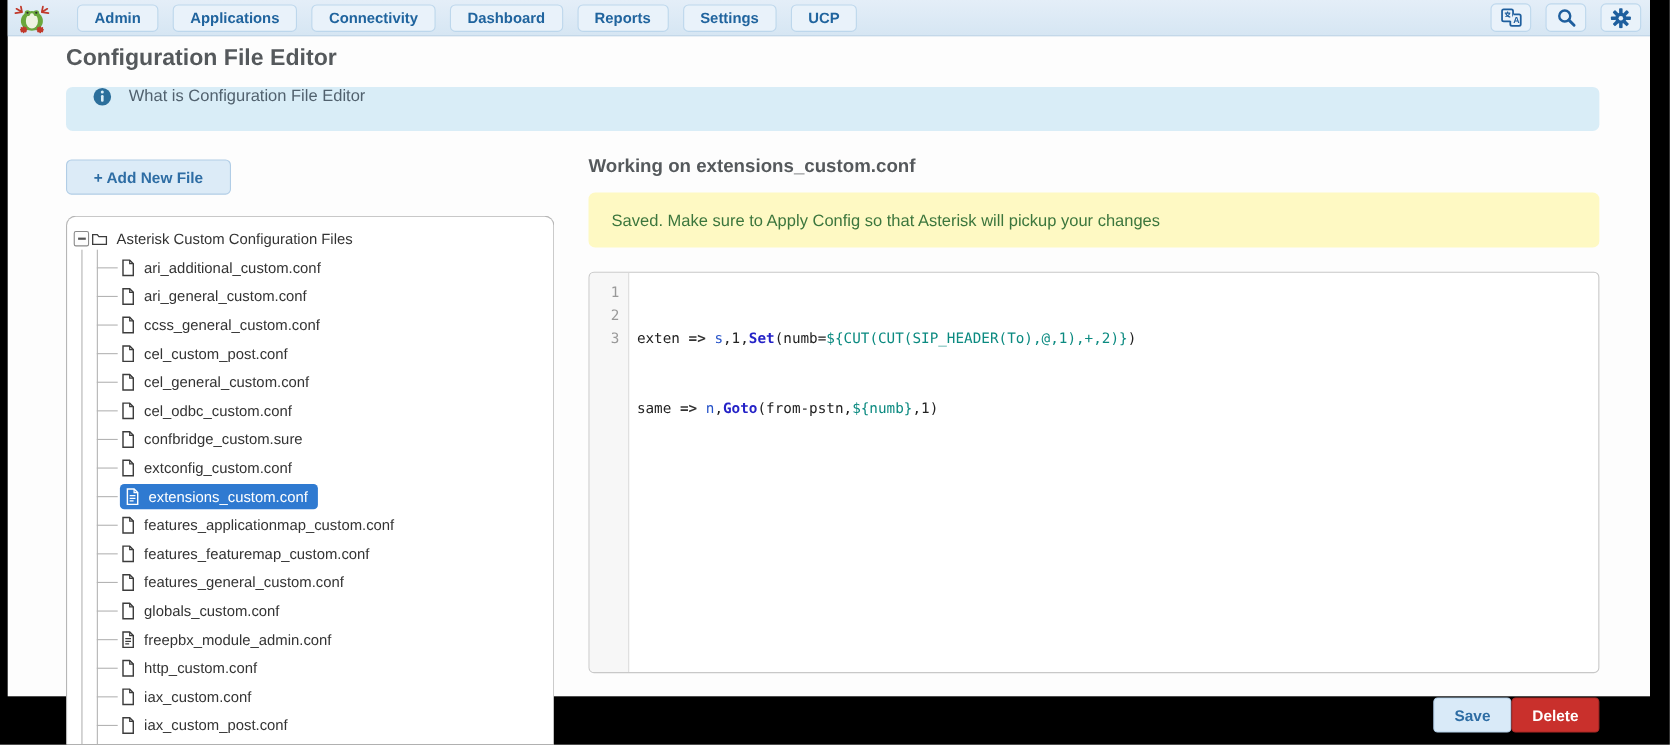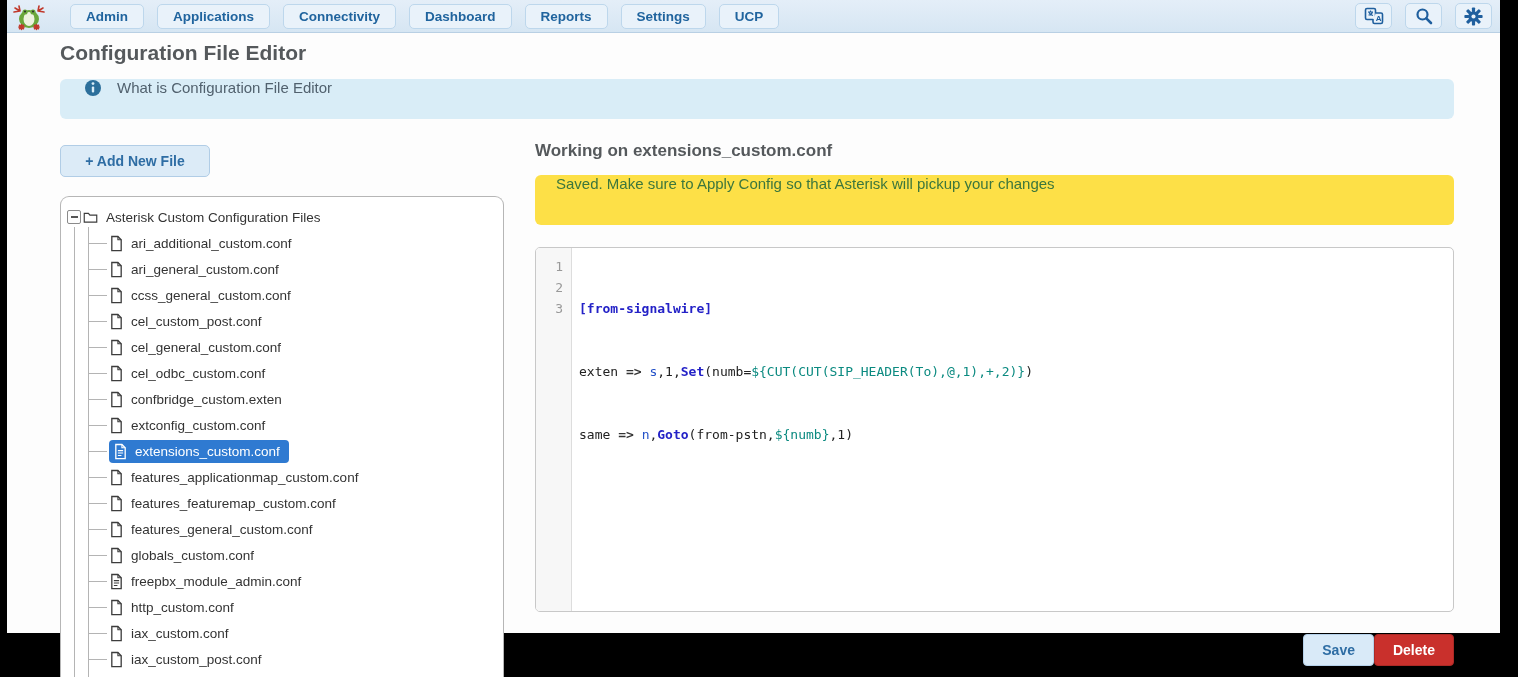--- a/index.html
+++ b/index.html
@@ -71,22 +71,22 @@
   }
   .sel .fi { margin-left:0; color:#fff; }
   .sel .flabel { color:#fff; }
 
   
   .working-title {
     position:absolute; left:528px; top:108px; font-size:17px; font-weight:bold; color:#55595c; margin:0;
   }
   .alert-success {
     position:absolute; left:528px; top:142px; width:919px; height:50px;
-    background:#fde047; border-radius:6px; display:flex; align-items:flex-start;
-    padding:0 21px; color:#3c763d; font-size:15px;
+    background:#fef9c3; border-radius:6px; display:flex; align-items:flex-end;
+    padding:16px 21px; color:#3c763d; font-size:15px;
   }
   .editor {
     position:absolute; left:528px; top:214px; width:919px; height:365px;
     background:#fff; border:1px solid #c8c8c8; border-radius:5px; display:flex; overflow:hidden;
     font-family:"DejaVu Sans Mono", monospace; font-size:13px; line-height:21px;
   }
   .gutter {
     width:36px; flex:none; background:#f7f7f7; border-right:1px solid #ddd;
     padding:8px 8px 0 0; text-align:right; color:#999;
   }
@@ -260,21 +260,21 @@
           <svg class="fi" viewBox="0 0 16 18">
               <use href="#i-file"></use>
             </svg>
           <span class="flabel">cel_odbc_custom.conf</span>
         </div>
         <div class="tree-row">
           <span class="stub"></span>
           <svg class="fi" viewBox="0 0 16 18">
               <use href="#i-file"></use>
             </svg>
-          <span class="flabel">confbridge_custom.exten</span>
+          <span class="flabel">confbridge_custom.sure</span>
         </div>
         <div class="tree-row">
           <span class="stub"></span>
           <svg class="fi" viewBox="0 0 16 18">
               <use href="#i-file"></use>
             </svg>
           <span class="flabel">extconfig_custom.conf</span>
         </div>
         <div class="tree-row">
           <span class="stub"></span>
@@ -357,21 +357,20 @@
       <span>Saved. Make sure to Apply Config so that Asterisk will pickup your changes</span>
     </div>
 
     <div class="editor">
       <div class="gutter">
         <div>1</div>
         <div>2</div>
         <div>3</div>
       </div>
       <div class="code">
-        <div class="cm-line"><span class="cm-section">[from-signalwire]</span></div>
         <div class="cm-line"><span class="cm-plain">exten </span><span class="cm-op">=&gt; </span><span class="cm-arg">s</span><span class="cm-plain">,1,</span><span class="cm-app">Set</span><span class="cm-plain">(numb=</span><span class="cm-var">${CUT(CUT(SIP_HEADER(To),@,1),+,2)}</span><span class="cm-plain">)</span></div>
         <div class="cm-line"><span class="cm-plain">same </span><span class="cm-op">=&gt; </span><span class="cm-arg">n</span><span class="cm-plain">,</span><span class="cm-app">Goto</span><span class="cm-plain">(from-pstn,</span><span class="cm-var">${numb}</span><span class="cm-plain">,1)</span></div>
       </div>
     </div>
 
     <div class="btn-row">
       <button class="btn btn-save">Save</button>
       <button class="btn btn-delete">Delete</button>
     </div>
 

